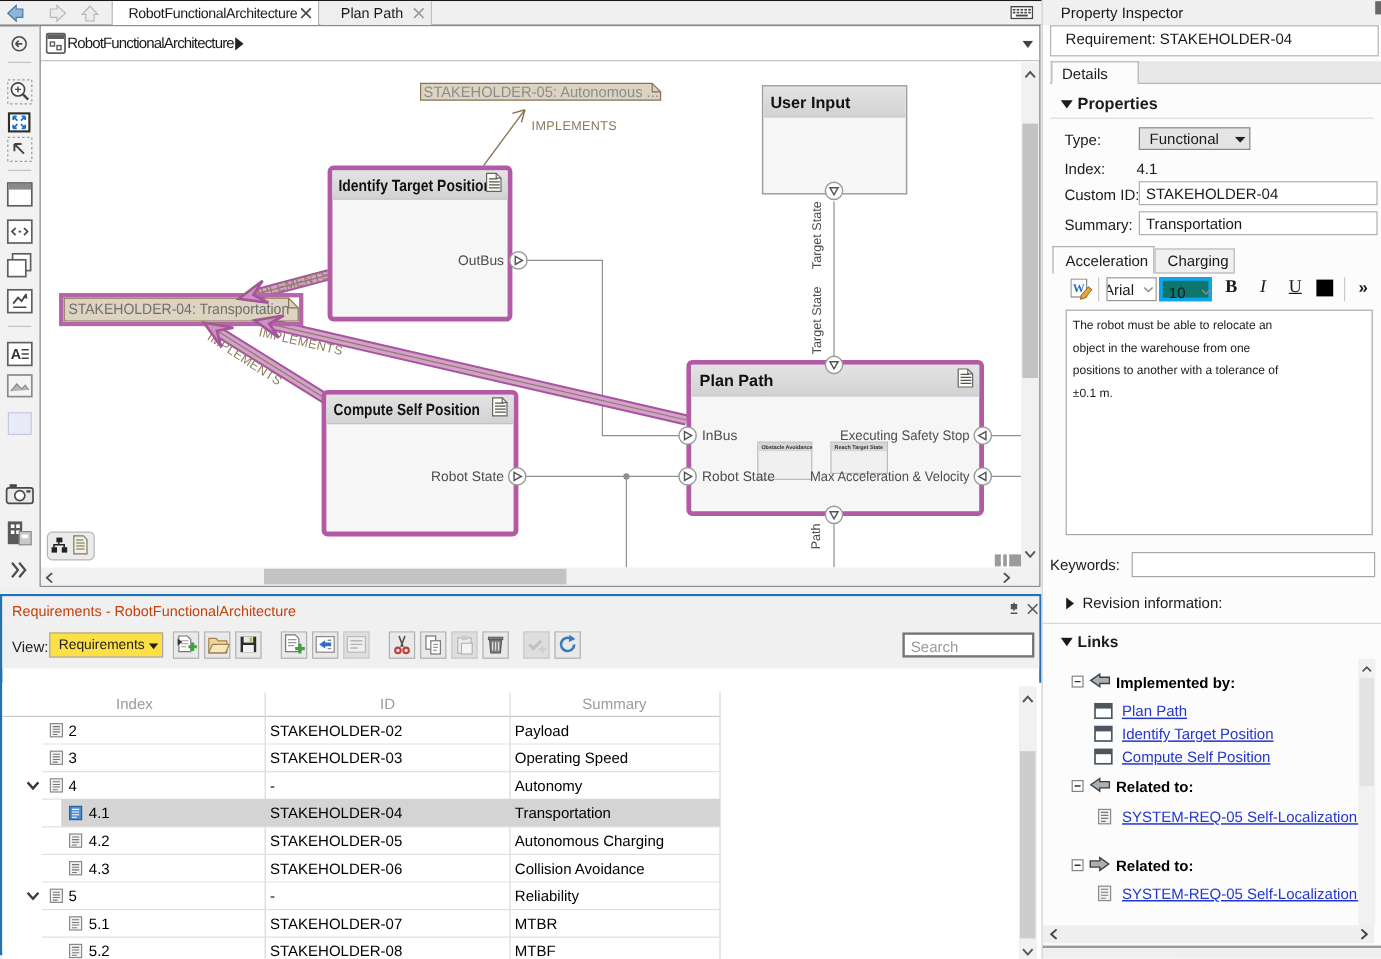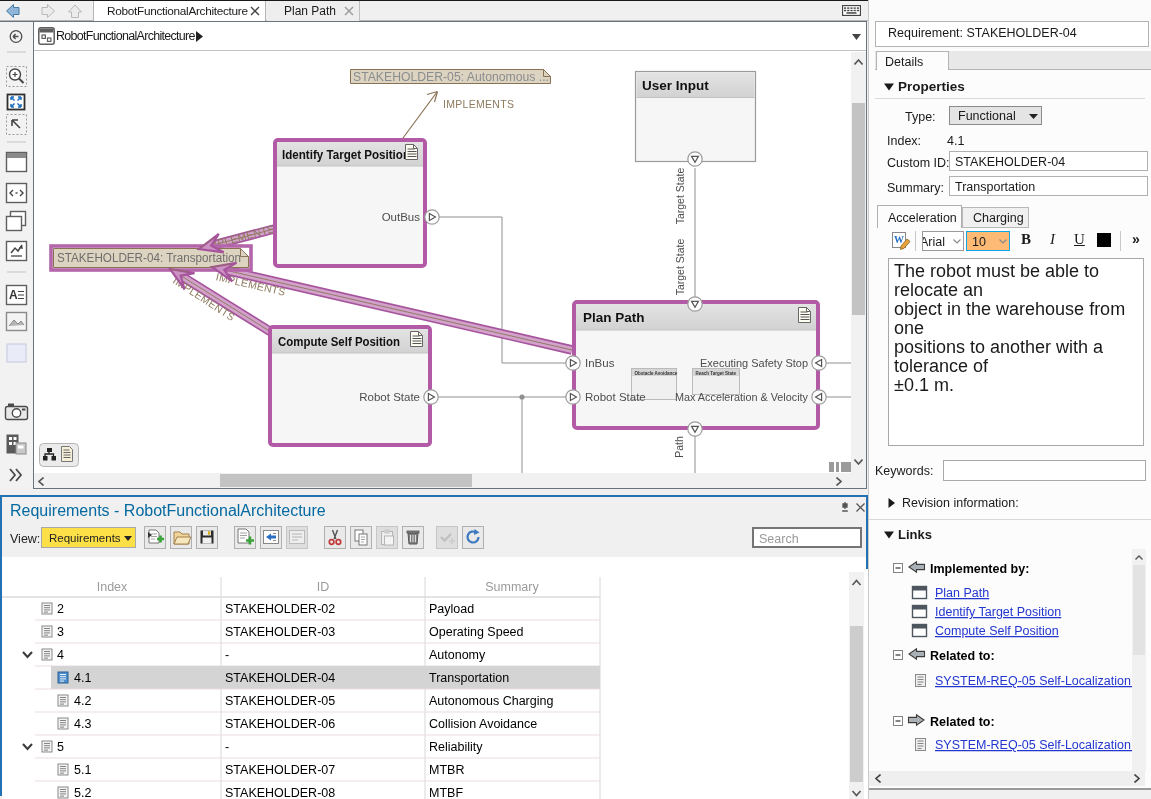--- a/index.html
+++ b/index.html
@@ -325,21 +325,21 @@
       </svg>
     <div class="abs" style="left:186px;top:1px;width:252px;height:13px;background:#c3c3c3"></div>
     <svg class="abs" style="left:802px;top:4px" width="6" height="9" viewBox="0 0 6 9">
         <path d="M0.5,0.5 L5,4.5 L0.5,8.5" fill="none" stroke="#555" stroke-width="1.6"></path>
       </svg>
   </div>
 </div>
 
 <div class="abs" style="left:0;top:495px;width:868px;height:301px;background:#fff;border:2px solid #2271b3">
   <div class="abs" style="left:0;top:0;width:864px;height:22px;background:#f0f0f0">
-    <span style="position:absolute;left:8px;top:5px;font-size:16px;color:#0369a1">Requirements - RobotFunctionalArchitecture</span>
+    <span style="position:absolute;left:8px;top:5px;font-size:12px;color:#c2410c">Requirements - RobotFunctionalArchitecture</span>
     <svg class="abs" style="left:839px;top:5px" width="8" height="11" viewBox="0 0 8 11">
         <path d="M4,0 v7 M2,2 h4 v3 h-4 z M1.2,9 h5.6" stroke="#555" stroke-width="1.3" fill="#555"></path>
       </svg>
     <svg class="abs" style="left:854px;top:6px" width="9" height="9" viewBox="0 0 9 9">
         <path d="M0.5,0.5 L8.5,8.5 M8.5,0.5 L0.5,8.5" stroke="#555" stroke-width="1.3"></path>
       </svg>
   </div>
   <div id="reqtoolbar" class="abs" style="left:0;top:22px;width:864px;height:38px;background:#f0f0f0">
     <span style="position:absolute;left:8px;top:13px;font-size:12.5px">View:</span>
     <div class="abs" style="left:39px;top:8px;width:95px;height:21px;background:#fde047;border:1px solid #a8a8a8">
@@ -499,38 +499,42 @@
 <rect x="847" y="3" width="15" height="229" fill="#f1f1f1"></rect>
 <path d="M850.5,16 l4,-4.5 4,4.5" fill="none" stroke="#555" stroke-width="1.6"></path>
 <rect x="848" y="57" width="13" height="156" fill="#cdcdcd"></rect>
 <path d="M850.5,222 l4,4.5 4,-4.5" fill="none" stroke="#555" stroke-width="1.6"></path>
 </svg>
 </div>
 </div>
 
 <div class="abs" style="left:868px;top:0;width:283px;height:799px;background:#fbfbfb;border-left:1px solid #c9c9c9">
   <div id="rightpanel" style="position:relative;width:100%;height:100%;font-size:12.5px;color:#1a1a1a">
+    <div class="abs" style="left:0;top:0;width:282px;height:21px;background:#f0f0f0">
+      <span style="position:absolute;left:15px;top:4px">Property Inspector</span>
+      <div class="abs" style="left:277px;top:1px;width:5px;height:11px;background:#666"></div>
+    </div>
     <div class="abs" style="left:0;top:21px;width:282px;height:768px;background:#fcfcfc"></div>
 
     <div class="abs" style="left:6px;top:21px;width:274px;height:26px;background:#fff;border:1px solid #b3b3b3">
       <span style="position:absolute;left:12px;top:4px">Requirement: STAKEHOLDER-04</span>
     </div>
 
     <div class="abs" style="left:6px;top:51px;width:276px;height:19px;background:#e8e8e8;border-bottom:1px solid #b3b3b3"></div>
     <div class="abs" style="left:7px;top:51px;width:73px;height:19px;background:#fcfcfc;border:1px solid #b3b3b3;border-bottom:none">
       <span style="position:absolute;left:8px;top:3px">Details</span>
     </div>
 
     <svg class="abs" style="left:15px;top:83px" width="10" height="8" viewBox="0 0 10 8">
         <path d="M0,0.5 h10 l-5,7 Z" fill="#1a1a1a"></path>
       </svg>
     <span style="position:absolute;left:29px;top:79px;font-size:13.5px;font-weight:bold">Properties</span>
     <div class="abs" style="left:6px;top:98px;width:270px;height:1px;background:#d9d9d9"></div>
 
-    <span style="position:absolute;left:36px;top:110px">Type:</span>
+    <span style="position:absolute;left:18px;top:110px">Type:</span>
     <div class="abs" style="left:80px;top:106px;width:93px;height:19px;background:#e4e4e4;border:1px solid #8a8a8a">
       <span style="position:absolute;left:8px;top:2px">Functional</span>
       <svg class="abs" style="left:79px;top:7px" width="9" height="5" viewBox="0 0 9 5">
           <path d="M0,0 h9 l-4.5,5 Z" fill="#222"></path>
         </svg>
     </div>
     <span style="position:absolute;left:18px;top:134px">Index:</span>
     <span style="position:absolute;left:78px;top:134px">4.1</span>
     <span style="position:absolute;left:18px;top:156px">Custom ID:</span>
     <div class="abs" style="left:80px;top:151px;width:199px;height:20px;background:#fff;border:1px solid #b0b0b0">
@@ -553,34 +557,34 @@
       <text x="2" y="11" font-size="10" font-weight="bold" fill="#2b6fc2" font-family="Liberation Serif">W</text>
       <path d="M9,14 l6,-7 3,2.4 -6,7 -3.6,1 Z" fill="#e8a33d" stroke="#8a6320" stroke-width="0.8"></path>
     </svg>
     <div class="abs" style="left:46px;top:231px;width:1px;height:20px;background:#c9c9c9"></div>
     <div class="abs" style="left:53px;top:231px;width:42px;height:20px;background:#fff;border:1px solid #999;overflow:hidden">
       <span style="position:absolute;left:-3px;top:3px;font-size:12.5px">Arial</span>
       <svg class="abs" style="left:30px;top:7px" width="8" height="5" viewBox="0 0 8 5">
           <path d="M0.5,0.5 L4,4 L7.5,0.5" fill="none" stroke="#8a8a8a" stroke-width="1.2"></path>
         </svg>
     </div>
-    <div class="abs" style="left:97px;top:231px;width:44px;height:20px;background:#fdba74;border:1px solid #0ea5e9">
+    <div class="abs" style="left:97px;top:231px;width:44px;height:20px;background:#0f766e;border:3px solid #0ea5e9">
       <span style="position:absolute;left:5px;top:3px;font-size:12.5px">10</span>
       <svg class="abs" style="left:32px;top:7px" width="8" height="5" viewBox="0 0 8 5">
           <path d="M0.5,0.5 L4,4 L7.5,0.5" fill="none" stroke="#8a8a8a" stroke-width="1.2"></path>
         </svg>
     </div>
     <span style="position:absolute;left:152px;top:231px;font-family:'Liberation Serif',serif;font-weight:bold;font-size:15px">B</span>
     <span style="position:absolute;left:181px;top:231px;font-family:'Liberation Serif',serif;font-style:italic;font-size:15px">I</span>
     <span style="position:absolute;left:205px;top:231px;font-family:'Liberation Serif',serif;font-size:15px;text-decoration:underline">U</span>
     <div class="abs" style="left:228px;top:233px;width:14px;height:14px;background:#000"></div>
     <div class="abs" style="left:251px;top:231px;width:1px;height:20px;background:#c9c9c9"></div>
     <span style="position:absolute;left:263px;top:231px;font-weight:bold;font-size:14px">»</span>
 
-    <div class="abs" style="left:19px;top:258px;width:256px;height:188px;background:#fff;border:1px solid #a8a8a8;padding:3px 5px;line-height:19px;font-size:18px">The robot must be able to relocate an<br>object in the warehouse from one<br>positions to another with a tolerance of<br>±0.1 m.</div>
+    <div class="abs" style="left:19px;top:258px;width:256px;height:188px;background:#fff;border:1px solid #a8a8a8;padding:3px 5px;line-height:19px;font-size:10px">The robot must be able to relocate an<br>object in the warehouse from one<br>positions to another with a tolerance of<br>±0.1 m.</div>
 
     <span style="position:absolute;left:6px;top:464px">Keywords:</span>
     <div class="abs" style="left:74px;top:460px;width:203px;height:21px;background:#fff;border:1px solid #a8a8a8"></div>
 
     <svg class="abs" style="left:19px;top:498px" width="7" height="10" viewBox="0 0 7 10">
         <path d="M0.5,0 L7,5 L0.5,10 Z" fill="#1a1a1a"></path>
       </svg>
     <span style="position:absolute;left:33px;top:496px">Revision information:</span>
     <div class="abs" style="left:0;top:519px;width:282px;height:1px;background:#d9d9d9"></div>
 

